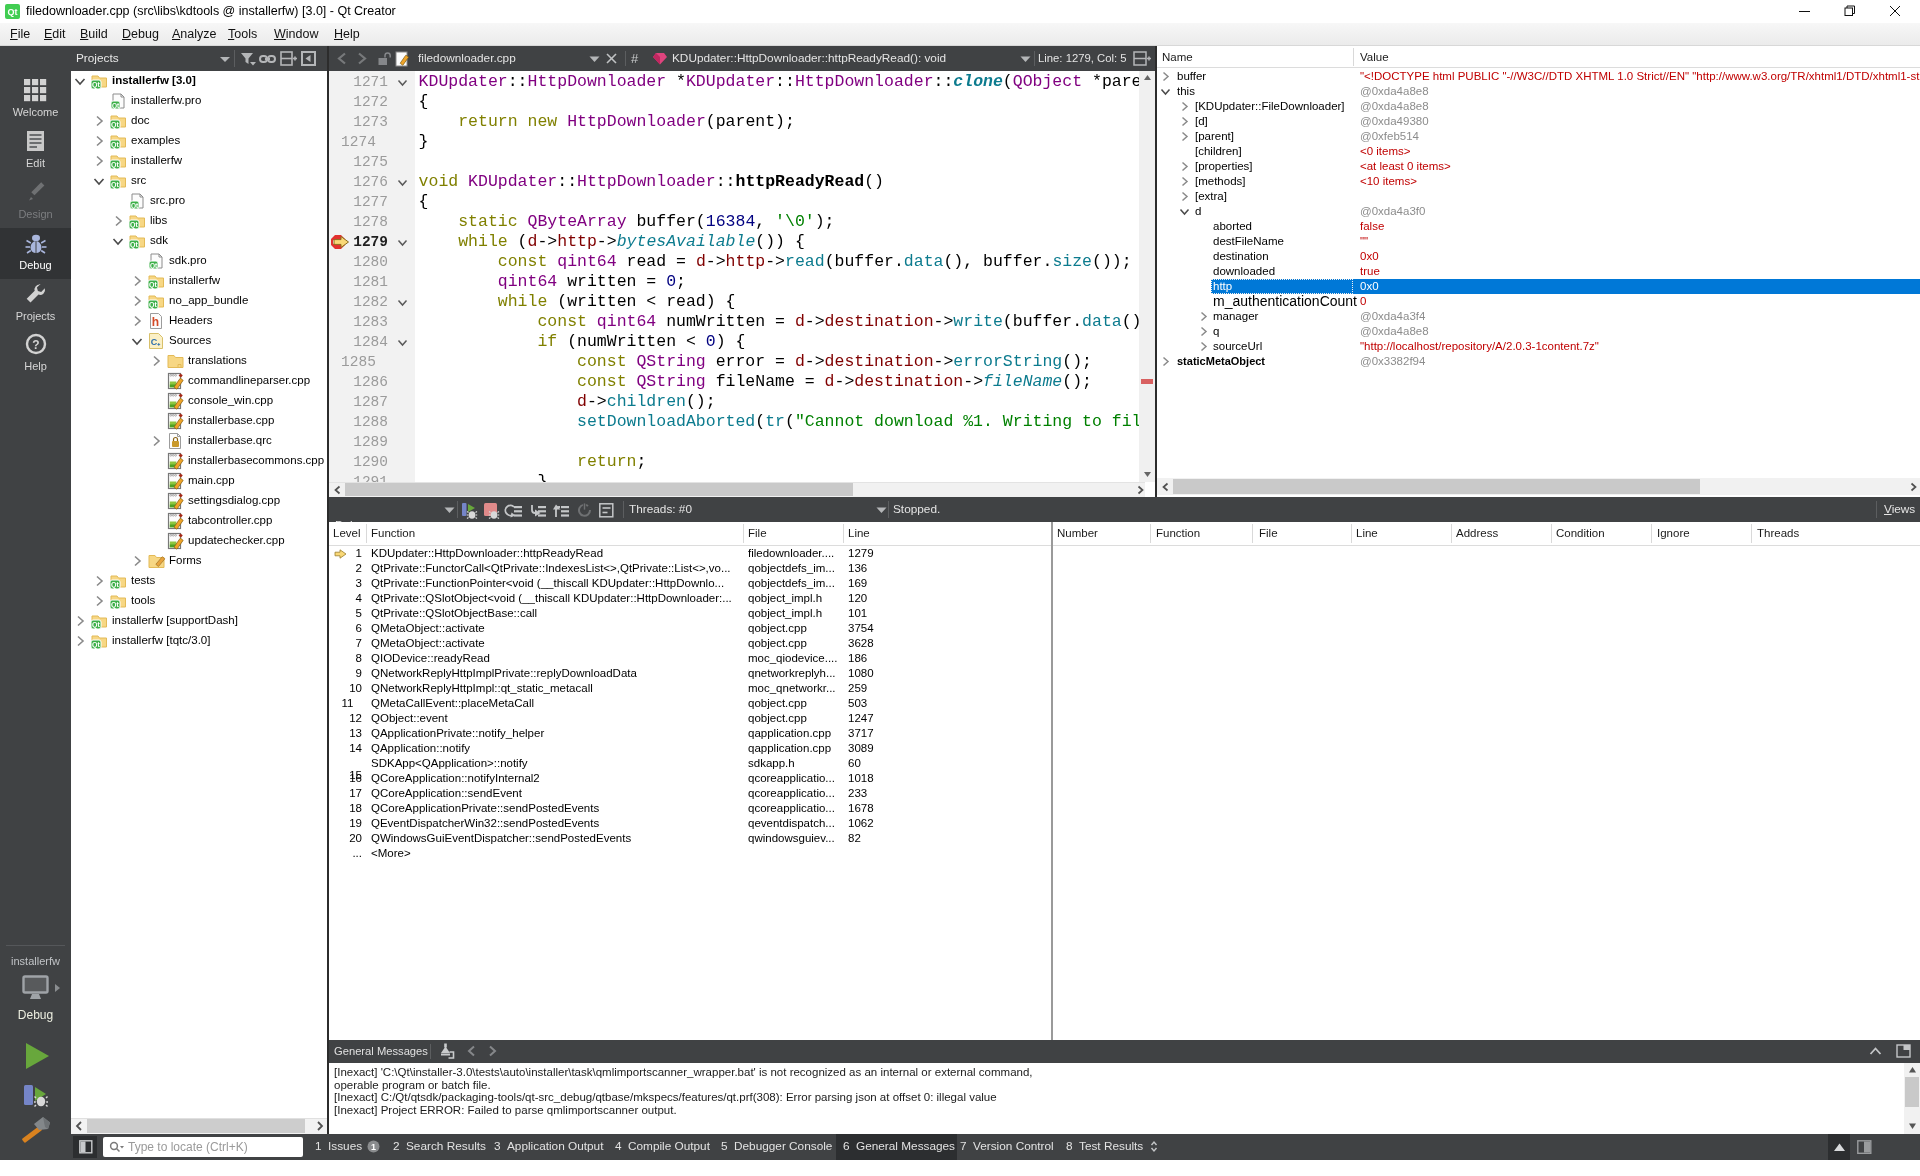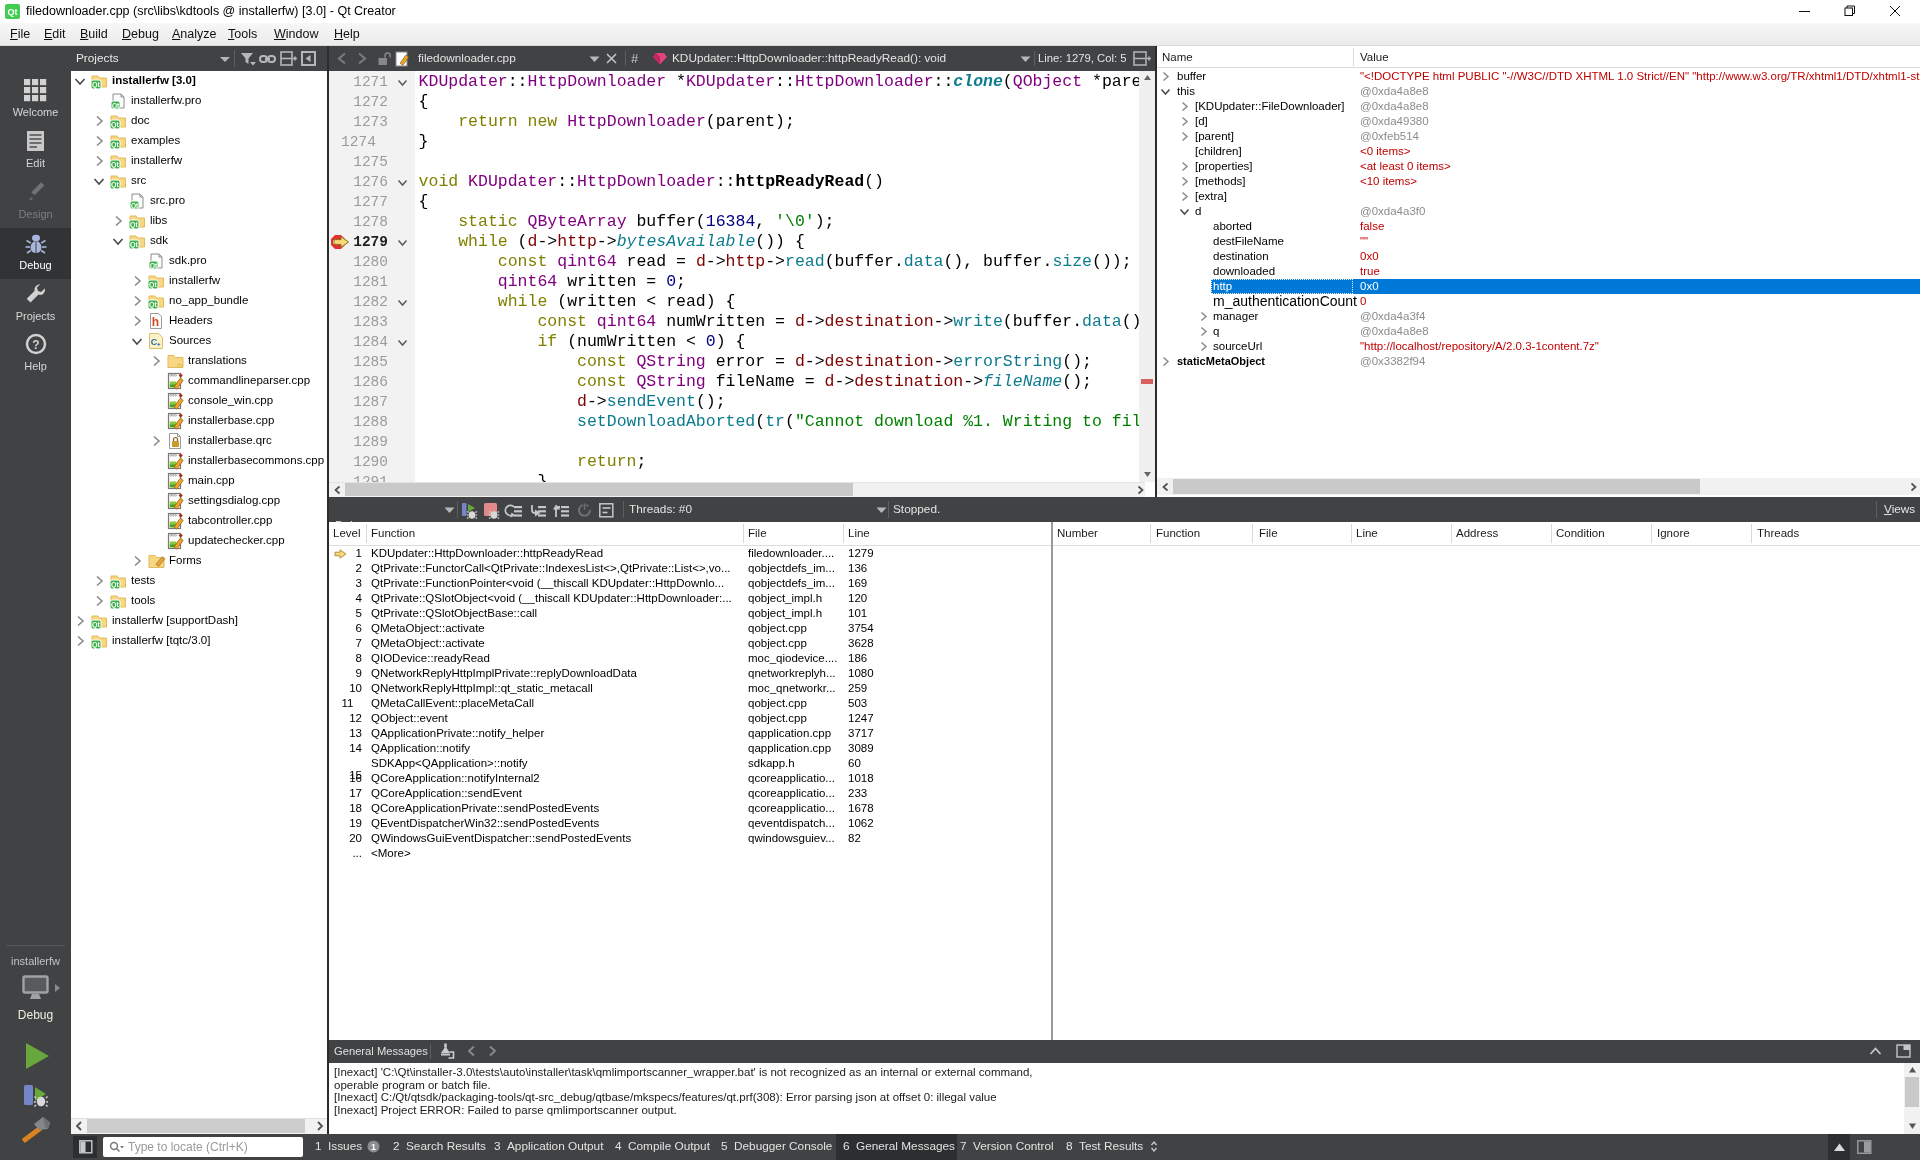--- a/index.html
+++ b/index.html
@@ -487,21 +487,21 @@
 <div style="position:absolute;left:329px;top:274px;font-family:'Liberation Mono',monospace;font-size:14.5px;line-height:16.5px;color:#9b9b9b;white-space:pre;"><span style="display:inline-block;width:59px;text-align:right">1281</span></div>
 <div style="position:absolute;left:329px;top:294px;font-family:'Liberation Mono',monospace;font-size:14.5px;line-height:16.5px;color:#9b9b9b;white-space:pre;"><span style="display:inline-block;width:59px;text-align:right">1282</span></div>
 <svg style="left:397px;top:299px" width="11" height="8" viewBox="0 0 11 8">
     <path d="M 1.5 1.5 L 5.5 6 L 9.5 1.5" fill="none" stroke="#5a5a5a" stroke-width="1.5"></path>
   </svg>
 <div style="position:absolute;left:329px;top:314px;font-family:'Liberation Mono',monospace;font-size:14.5px;line-height:16.5px;color:#9b9b9b;white-space:pre;"><span style="display:inline-block;width:59px;text-align:right">1283</span></div>
 <div style="position:absolute;left:329px;top:334px;font-family:'Liberation Mono',monospace;font-size:14.5px;line-height:16.5px;color:#9b9b9b;white-space:pre;"><span style="display:inline-block;width:59px;text-align:right">1284</span></div>
 <svg style="left:397px;top:339px" width="11" height="8" viewBox="0 0 11 8">
     <path d="M 1.5 1.5 L 5.5 6 L 9.5 1.5" fill="none" stroke="#5a5a5a" stroke-width="1.5"></path>
   </svg>
-<div style="position:absolute;left:329px;top:354px;font-family:'Liberation Mono',monospace;font-size:14.5px;line-height:16.5px;color:#9b9b9b;white-space:pre;"><span style="display:inline-block;width:59px;text-align:right">1285</span></div>
+<div style="position:absolute;left:329px;top:354px;font-family:'Liberation Mono',monospace;font-size:14.5px;line-height:16.5px;color:#9b9b9b;white-space:pre;"><span style="display:inline-block;width:59px;text-align:center">1285</span></div>
 <div style="position:absolute;left:329px;top:374px;font-family:'Liberation Mono',monospace;font-size:14.5px;line-height:16.5px;color:#9b9b9b;white-space:pre;"><span style="display:inline-block;width:59px;text-align:right">1286</span></div>
 <div style="position:absolute;left:329px;top:394px;font-family:'Liberation Mono',monospace;font-size:14.5px;line-height:16.5px;color:#9b9b9b;white-space:pre;"><span style="display:inline-block;width:59px;text-align:right">1287</span></div>
 <div style="position:absolute;left:329px;top:414px;font-family:'Liberation Mono',monospace;font-size:14.5px;line-height:16.5px;color:#9b9b9b;white-space:pre;"><span style="display:inline-block;width:59px;text-align:right">1288</span></div>
 <div style="position:absolute;left:329px;top:434px;font-family:'Liberation Mono',monospace;font-size:14.5px;line-height:16.5px;color:#9b9b9b;white-space:pre;"><span style="display:inline-block;width:59px;text-align:right">1289</span></div>
 <div style="position:absolute;left:329px;top:454px;font-family:'Liberation Mono',monospace;font-size:14.5px;line-height:16.5px;color:#9b9b9b;white-space:pre;"><span style="display:inline-block;width:59px;text-align:right">1290</span></div>
 <div style="position:absolute;left:329px;top:474px;font-family:'Liberation Mono',monospace;font-size:14.5px;line-height:16.5px;color:#9b9b9b;white-space:pre;"><span style="display:inline-block;width:59px;text-align:right">1291</span></div>
 <svg style="left:331px;top:235px" width="19" height="14" viewBox="0 0 19 14">
     <polygon points="4,0 10,0 14,4 14,10 10,14 4,14 0,10 0,4" fill="#e2312e"></polygon>
     <rect x="2" y="5.2" width="10" height="3.6" fill="#fff"></rect>
     <polygon points="3,4.6 10,4.6 10,1.5 17.5,7 10,12.5 10,9.4 3,9.4" fill="#f9d877" stroke="#8a6d1c" stroke-width="1"></polygon>
@@ -516,21 +516,21 @@
 <div style="position:absolute;left:3.6px;top:121px;font-family:'Liberation Mono',monospace;font-size:16.5px;line-height:19px;color:#000;white-space:pre;">{</div>
 <div style="position:absolute;left:3.6px;top:141px;font-family:'Liberation Mono',monospace;font-size:16.5px;line-height:19px;color:#000;white-space:pre;">    <span style="color:#808000">static</span> <span style="color:#800080">QByteArray</span> buffer(<span style="color:#000080">16384</span>, <span style="color:#008000">'\0'</span>);</div>
 <div style="position:absolute;left:3.6px;top:161px;font-family:'Liberation Mono',monospace;font-size:16.5px;line-height:19px;color:#000;white-space:pre;">    <span style="color:#808000">while</span> (<span style="color:#800000">d</span>-&gt;<span style="color:#800000">http</span>-&gt;<span style="color:#0c7b8e;font-style:italic">bytesAvailable</span>()) {</div>
 <div style="position:absolute;left:3.6px;top:181px;font-family:'Liberation Mono',monospace;font-size:16.5px;line-height:19px;color:#000;white-space:pre;">        <span style="color:#808000">const</span> <span style="color:#800080">qint64</span> read = <span style="color:#800000">d</span>-&gt;<span style="color:#800000">http</span>-&gt;<span style="color:#0c7b8e">read</span>(buffer.<span style="color:#0c7b8e">data</span>(), buffer.<span style="color:#0c7b8e">size</span>());</div>
 <div style="position:absolute;left:3.6px;top:201px;font-family:'Liberation Mono',monospace;font-size:16.5px;line-height:19px;color:#000;white-space:pre;">        <span style="color:#800080">qint64</span> written = <span style="color:#000080">0</span>;</div>
 <div style="position:absolute;left:3.6px;top:221px;font-family:'Liberation Mono',monospace;font-size:16.5px;line-height:19px;color:#000;white-space:pre;">        <span style="color:#808000">while</span> (written &lt; read) {</div>
 <div style="position:absolute;left:3.6px;top:241px;font-family:'Liberation Mono',monospace;font-size:16.5px;line-height:19px;color:#000;white-space:pre;">            <span style="color:#808000">const</span> <span style="color:#800080">qint64</span> numWritten = <span style="color:#800000">d</span>-&gt;<span style="color:#800000">destination</span>-&gt;<span style="color:#0c7b8e">write</span>(buffer.<span style="color:#0c7b8e">data</span>(), read - written);</div>
 <div style="position:absolute;left:3.6px;top:261px;font-family:'Liberation Mono',monospace;font-size:16.5px;line-height:19px;color:#000;white-space:pre;">            <span style="color:#808000">if</span> (numWritten &lt; <span style="color:#000080">0</span>) {</div>
 <div style="position:absolute;left:3.6px;top:281px;font-family:'Liberation Mono',monospace;font-size:16.5px;line-height:19px;color:#000;white-space:pre;">                <span style="color:#808000">const</span> <span style="color:#800080">QString</span> error = <span style="color:#800000">d</span>-&gt;<span style="color:#800000">destination</span>-&gt;<span style="color:#0c7b8e">errorString</span>();</div>
 <div style="position:absolute;left:3.6px;top:301px;font-family:'Liberation Mono',monospace;font-size:16.5px;line-height:19px;color:#000;white-space:pre;">                <span style="color:#808000">const</span> <span style="color:#800080">QString</span> fileName = <span style="color:#800000">d</span>-&gt;<span style="color:#800000">destination</span>-&gt;<span style="color:#0c7b8e;font-style:italic">fileName</span>();</div>
-<div style="position:absolute;left:3.6px;top:321px;font-family:'Liberation Mono',monospace;font-size:16.5px;line-height:19px;color:#000;white-space:pre;">                <span style="color:#800000">d</span>-&gt;<span style="color:#0c7b8e">sendEvent</span>();</div>
+<div style="position:absolute;left:3.6px;top:321px;font-family:'Liberation Mono',monospace;font-size:16.5px;line-height:19px;color:#000;white-space:pre;">                <span style="color:#800000">d</span>-&gt;<span style="color:#0c7b8e">children</span>();</div>
 <div style="position:absolute;left:3.6px;top:341px;font-family:'Liberation Mono',monospace;font-size:16.5px;line-height:19px;color:#000;white-space:pre;">                <span style="color:#0c7b8e">setDownloadAborted</span>(<span style="color:#0c7b8e">tr</span>(<span style="color:#008000">"Cannot download %1. Writing to file %2 failed: %3"</span>)</div>
 <div style="position:absolute;left:3.6px;top:381px;font-family:'Liberation Mono',monospace;font-size:16.5px;line-height:19px;color:#000;white-space:pre;">                <span style="color:#808000">return</span>;</div>
 <div style="position:absolute;left:3.6px;top:401px;font-family:'Liberation Mono',monospace;font-size:16.5px;line-height:19px;color:#000;white-space:pre;">            }</div>
 </div>
 <div style="position:absolute;left:1139px;top:71px;width:16px;height:411px;background:#f0f0f0;"></div>
 <svg style="left:1143px;top:74px" width="9" height="7" viewBox="0 0 9 7">
     <polygon points="4.5,1 8,6 1,6" fill="#666"></polygon>
   </svg>
 <svg style="left:1143px;top:471px" width="9" height="7" viewBox="0 0 9 7">
     <polygon points="1,1 8,1 4.5,6" fill="#666"></polygon>

